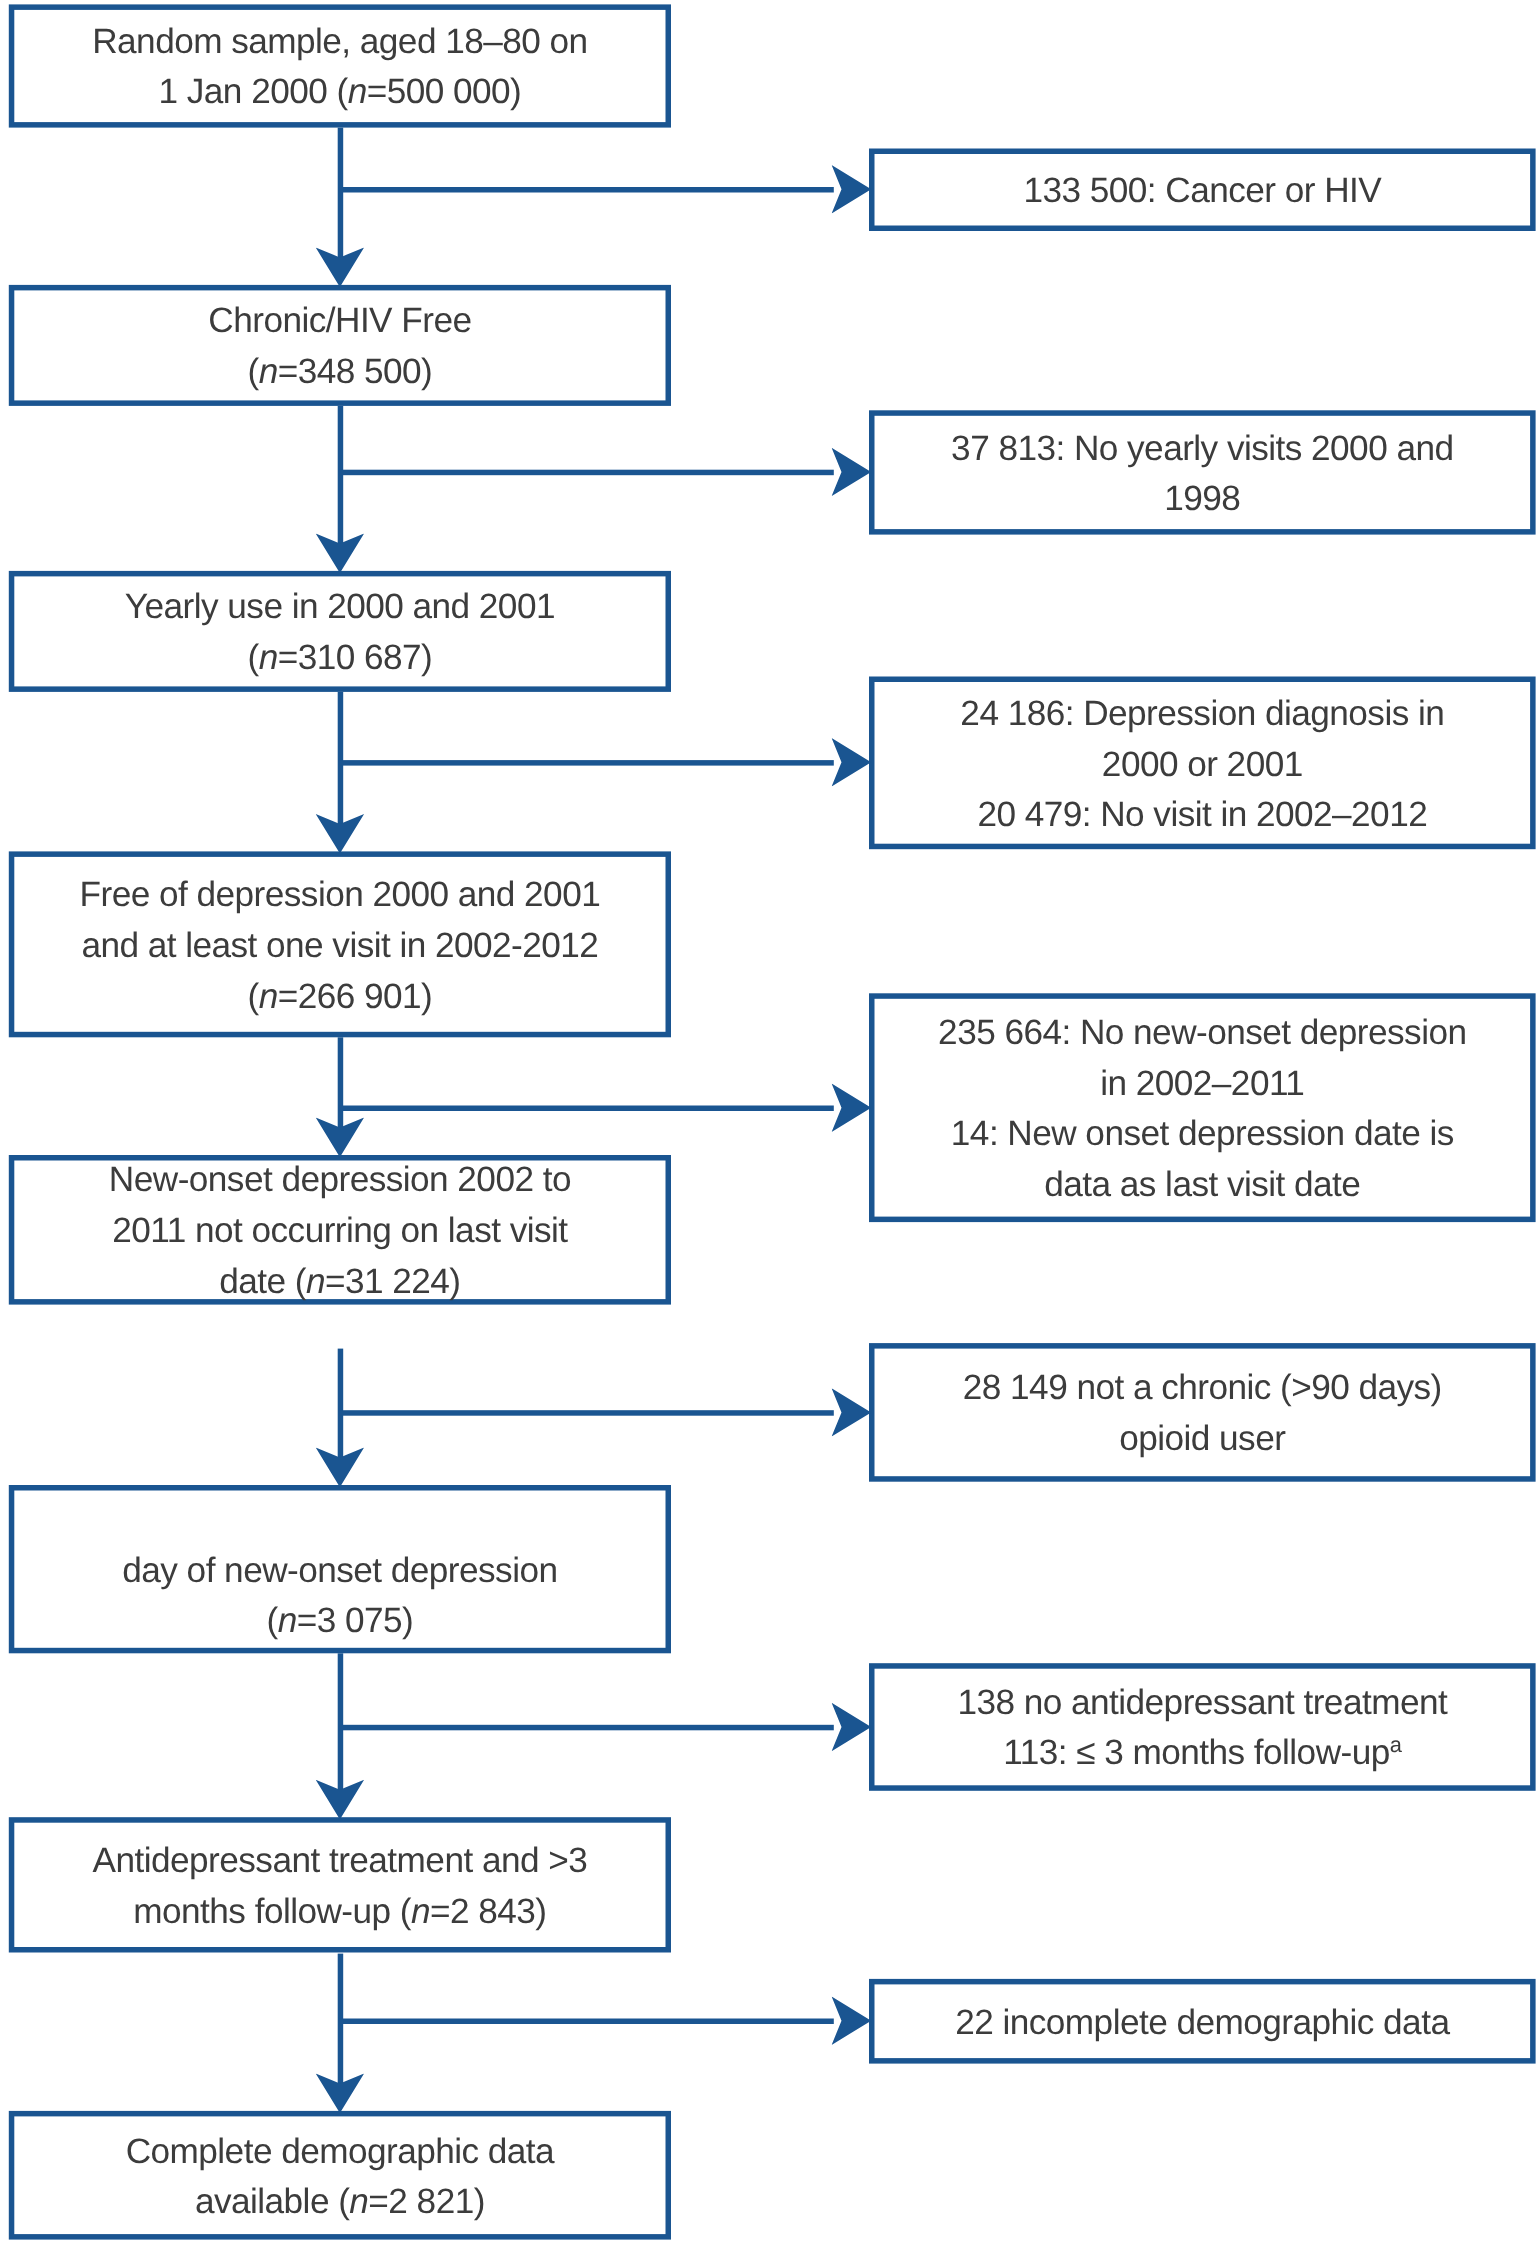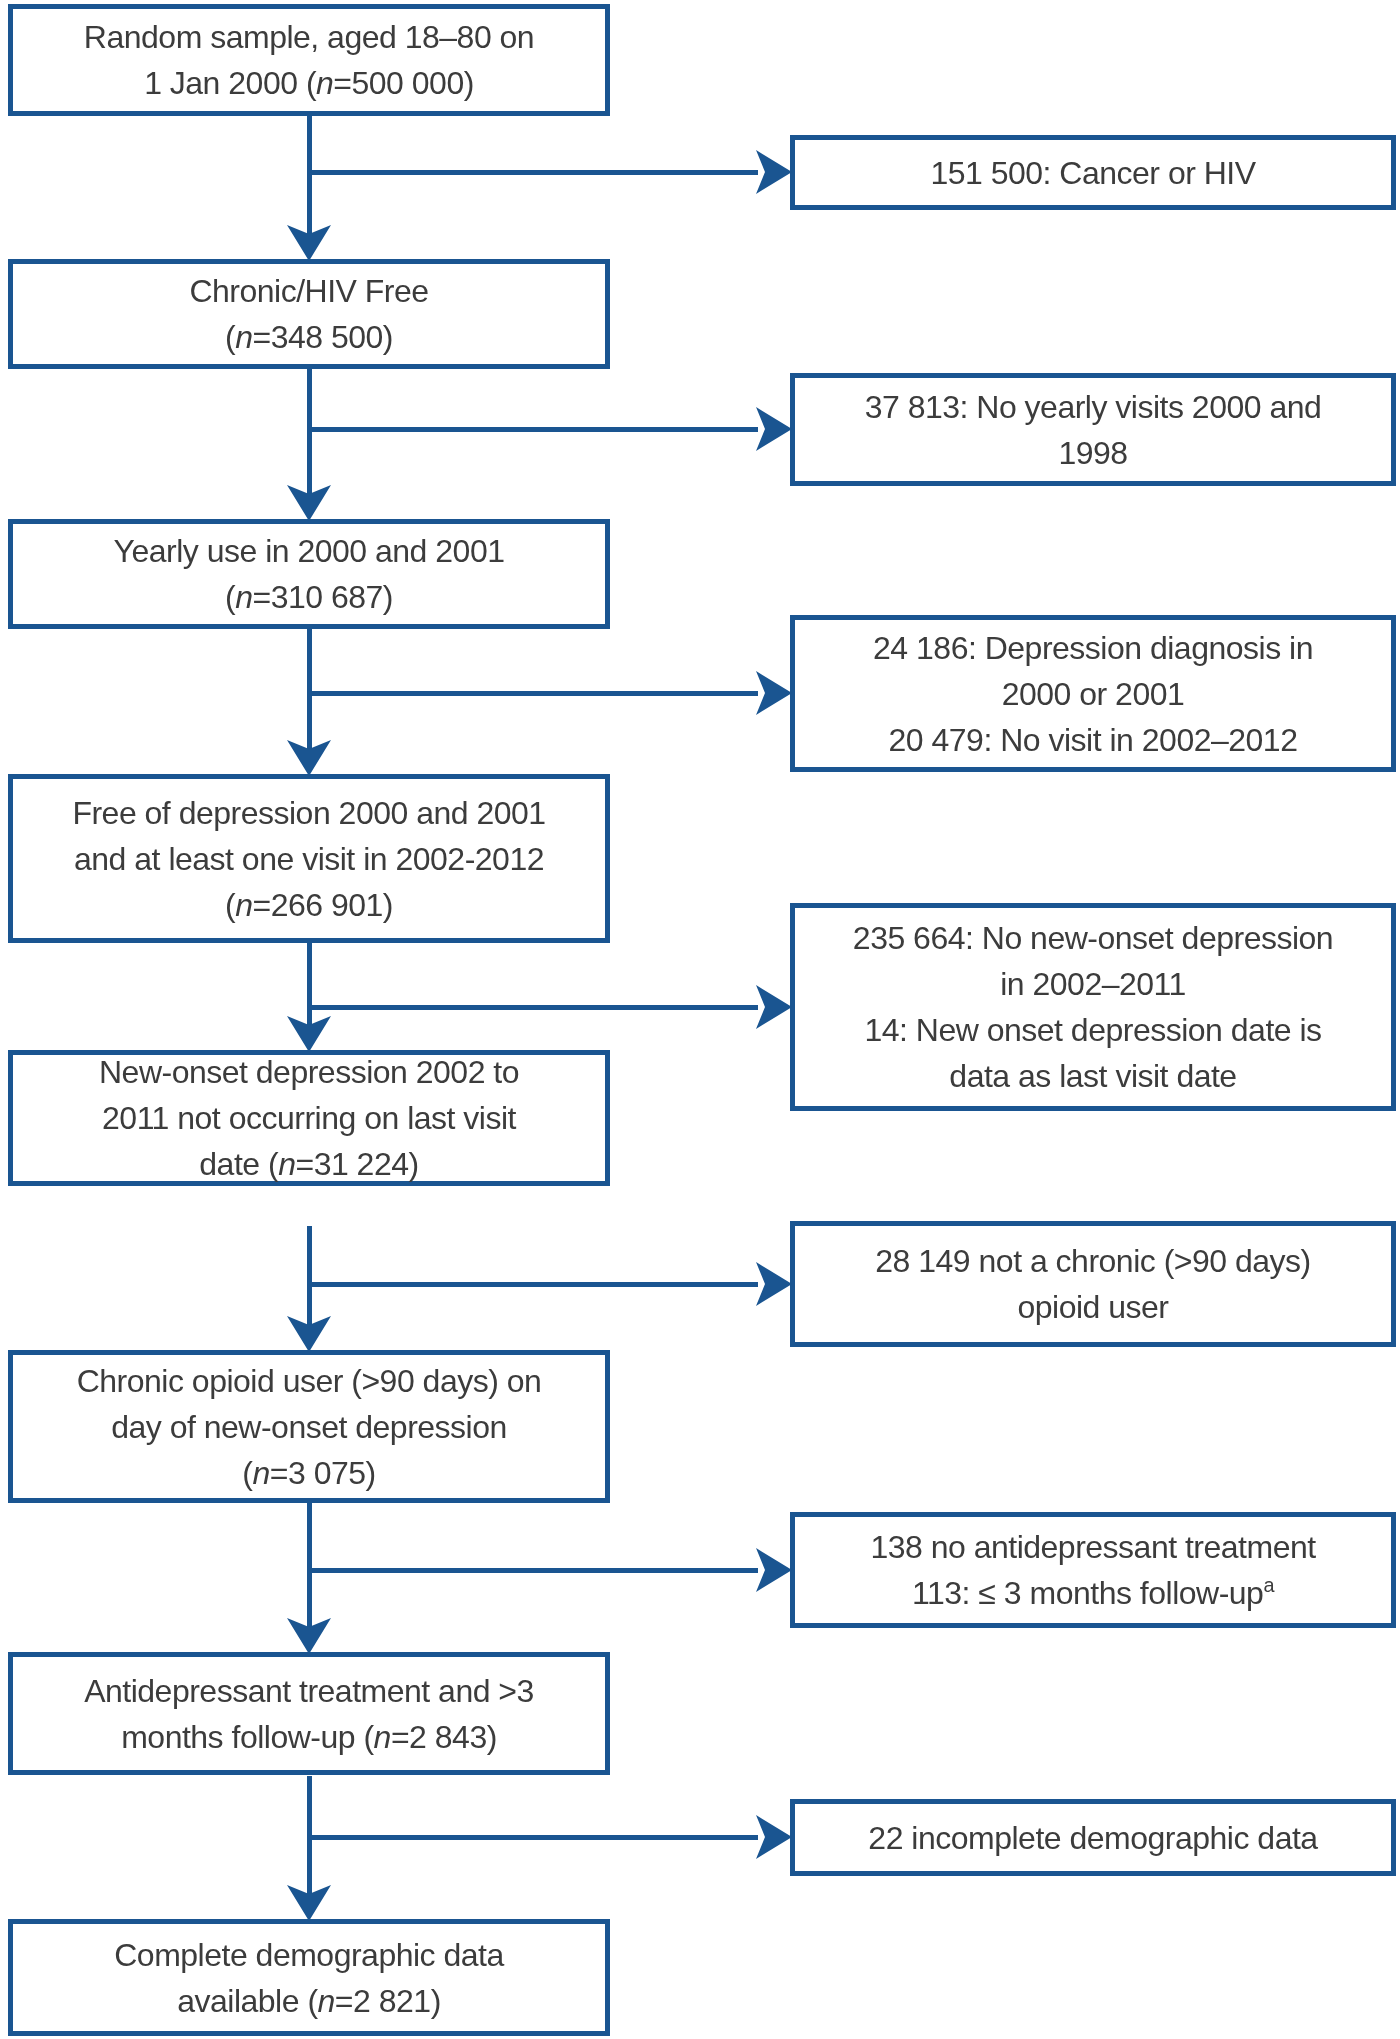--- a/index.html
+++ b/index.html
@@ -71,33 +71,33 @@
 
   <div class="box main-box" style="top:774px;height:169px">
     <span class="txt"><span>Free of depression 2000 and 2001</span><br><span>and at least one visit in 2002-2012</span><br><span>(<i>n</i>=266 901)</span></span>
   </div>
 
   <div class="box main-box" style="top:1050px;height:136px">
     <span class="txt"><span>New-onset depression 2002 to</span><br><span>2011 not occurring on last visit</span><br><span>date (<i>n</i>=31 224)</span></span>
   </div>
 
   <div class="box main-box" style="top:1350px;height:153px">
-    <span class="txt"><span>Chronic opioid user (&gt;90 days) on</span><br><span>day of new-onset depression</span><br><span>(<i>n</i>=3 075)</span></span>
+    <span class="txt"><br><span>day of new-onset depression</span><br><span>(<i>n</i>=3 075)</span></span>
   </div>
 
   <div class="box main-box" style="top:1652px;height:123px">
     <span class="txt"><span>Antidepressant treatment and &gt;3</span><br><span>months follow-up (<i>n</i>=2 843)</span></span>
   </div>
 
   <div class="box main-box" style="top:1919px;height:117px">
     <span class="txt"><span>Complete demographic data</span><br><span>available (<i>n</i>=2 821)</span></span>
   </div>
 
   <div class="box excl-box" style="top:135px;height:75px">
-    <span class="txt"><span>151 500: Cancer or HIV</span></span>
+    <span class="txt"><span>133 500: Cancer or HIV</span></span>
   </div>
 
   <div class="box excl-box" style="top:373px;height:113px">
     <span class="txt"><span>37 813: No yearly visits 2000 and</span><br><span>1998</span></span>
   </div>
 
   <div class="box excl-box" style="top:615px;height:157px">
     <span class="txt"><span>24 186: Depression diagnosis in</span><br><span>2000 or 2001</span><br><span>20 479: No visit in 2002–2012</span></span>
   </div>
 

